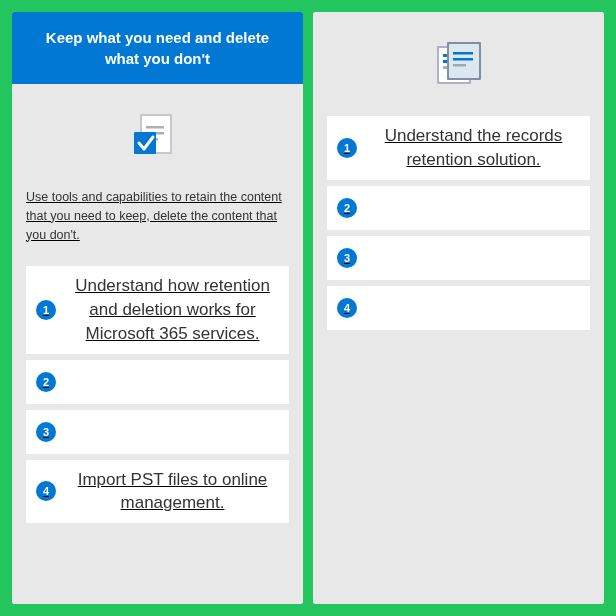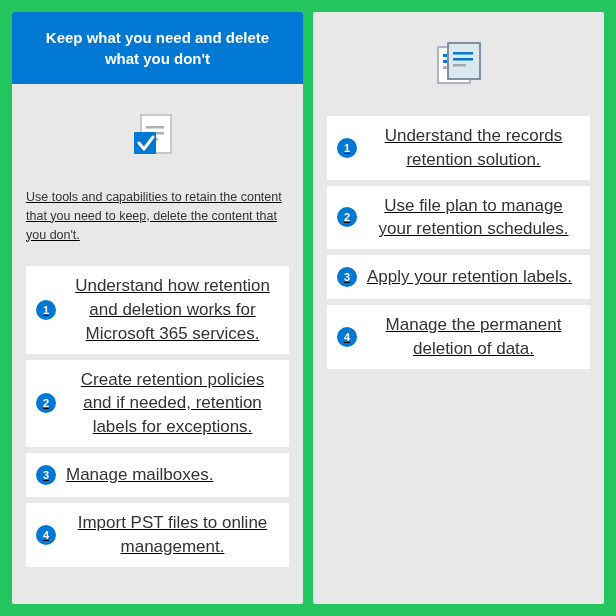--- a/index.html
+++ b/index.html
@@ -131,25 +131,23 @@
         </svg>
       </div>
       <div class="description">Use tools and capabilities to retain the content that you need to keep, delete the content that you don't.</div>
       <div class="step-list">
         <div class="step-item">
           <div class="step-number">1</div>
           <div class="step-text">Understand how retention and deletion works for Microsoft 365 services.</div>
         </div>
         <div class="step-item">
           <div class="step-number">2</div>
-          <div class="step-text">Create retention policies and if needed, retention labels for exceptions.</div>
         </div>
         <div class="step-item">
           <div class="step-number">3</div>
-          <div class="step-text">Manage mailboxes.</div>
         </div>
         <div class="step-item">
           <div class="step-number">4</div>
           <div class="step-text">Import PST files to online management.</div>
         </div>
       </div>
     </div>
   </div>
 
   <div class="card">
@@ -172,27 +170,24 @@
           <rect x="26" y="32" width="13" height="2.5" fill="#a0a8b0"></rect>
         </svg>
       </div>
       <div class="step-list">
         <div class="step-item">
           <div class="step-number">1</div>
           <div class="step-text">Understand the records retention solution.</div>
         </div>
         <div class="step-item">
           <div class="step-number">2</div>
-          <div class="step-text">Use file plan to manage your retention schedules.</div>
         </div>
         <div class="step-item">
           <div class="step-number">3</div>
-          <div class="step-text">Apply your retention labels.</div>
         </div>
         <div class="step-item">
           <div class="step-number">4</div>
-          <div class="step-text">Manage the permanent deletion of data.</div>
         </div>
       </div>
     </div>
   </div>
 
 </div>
 
 </body></html>

